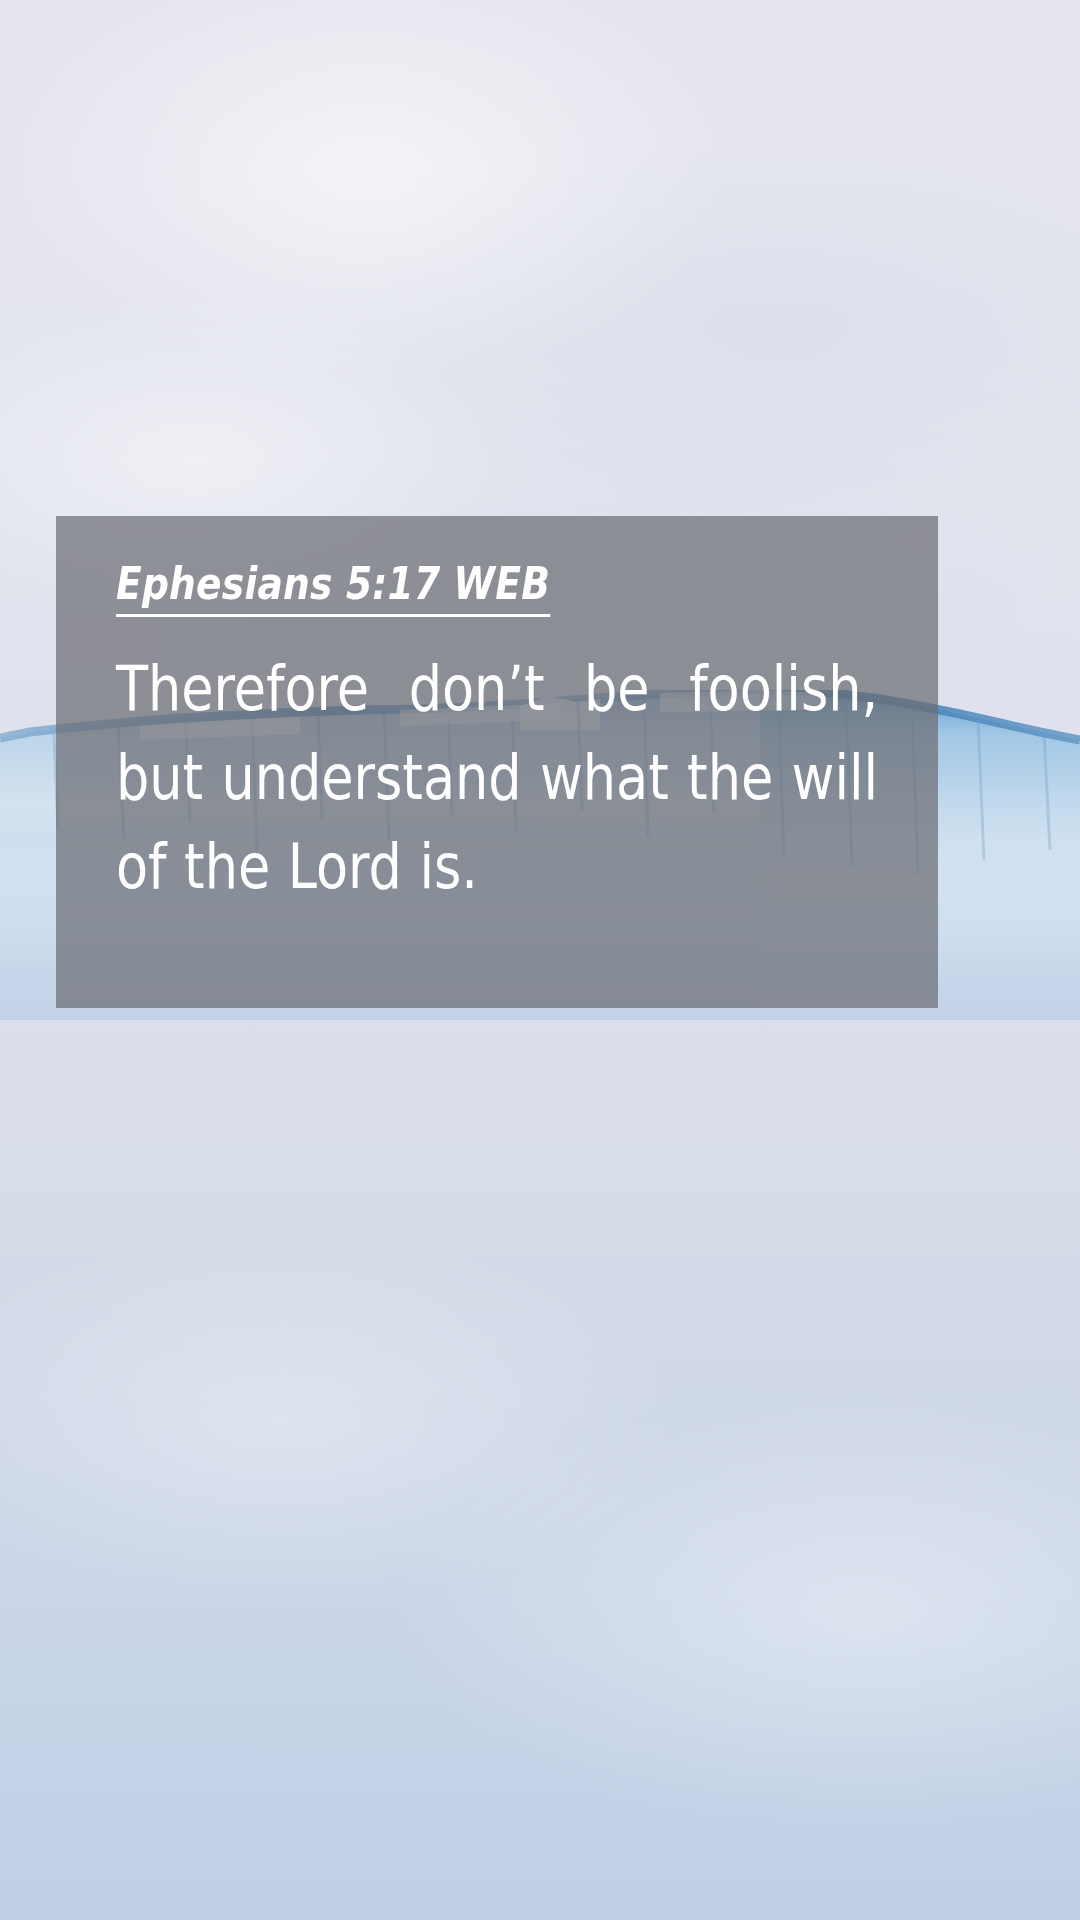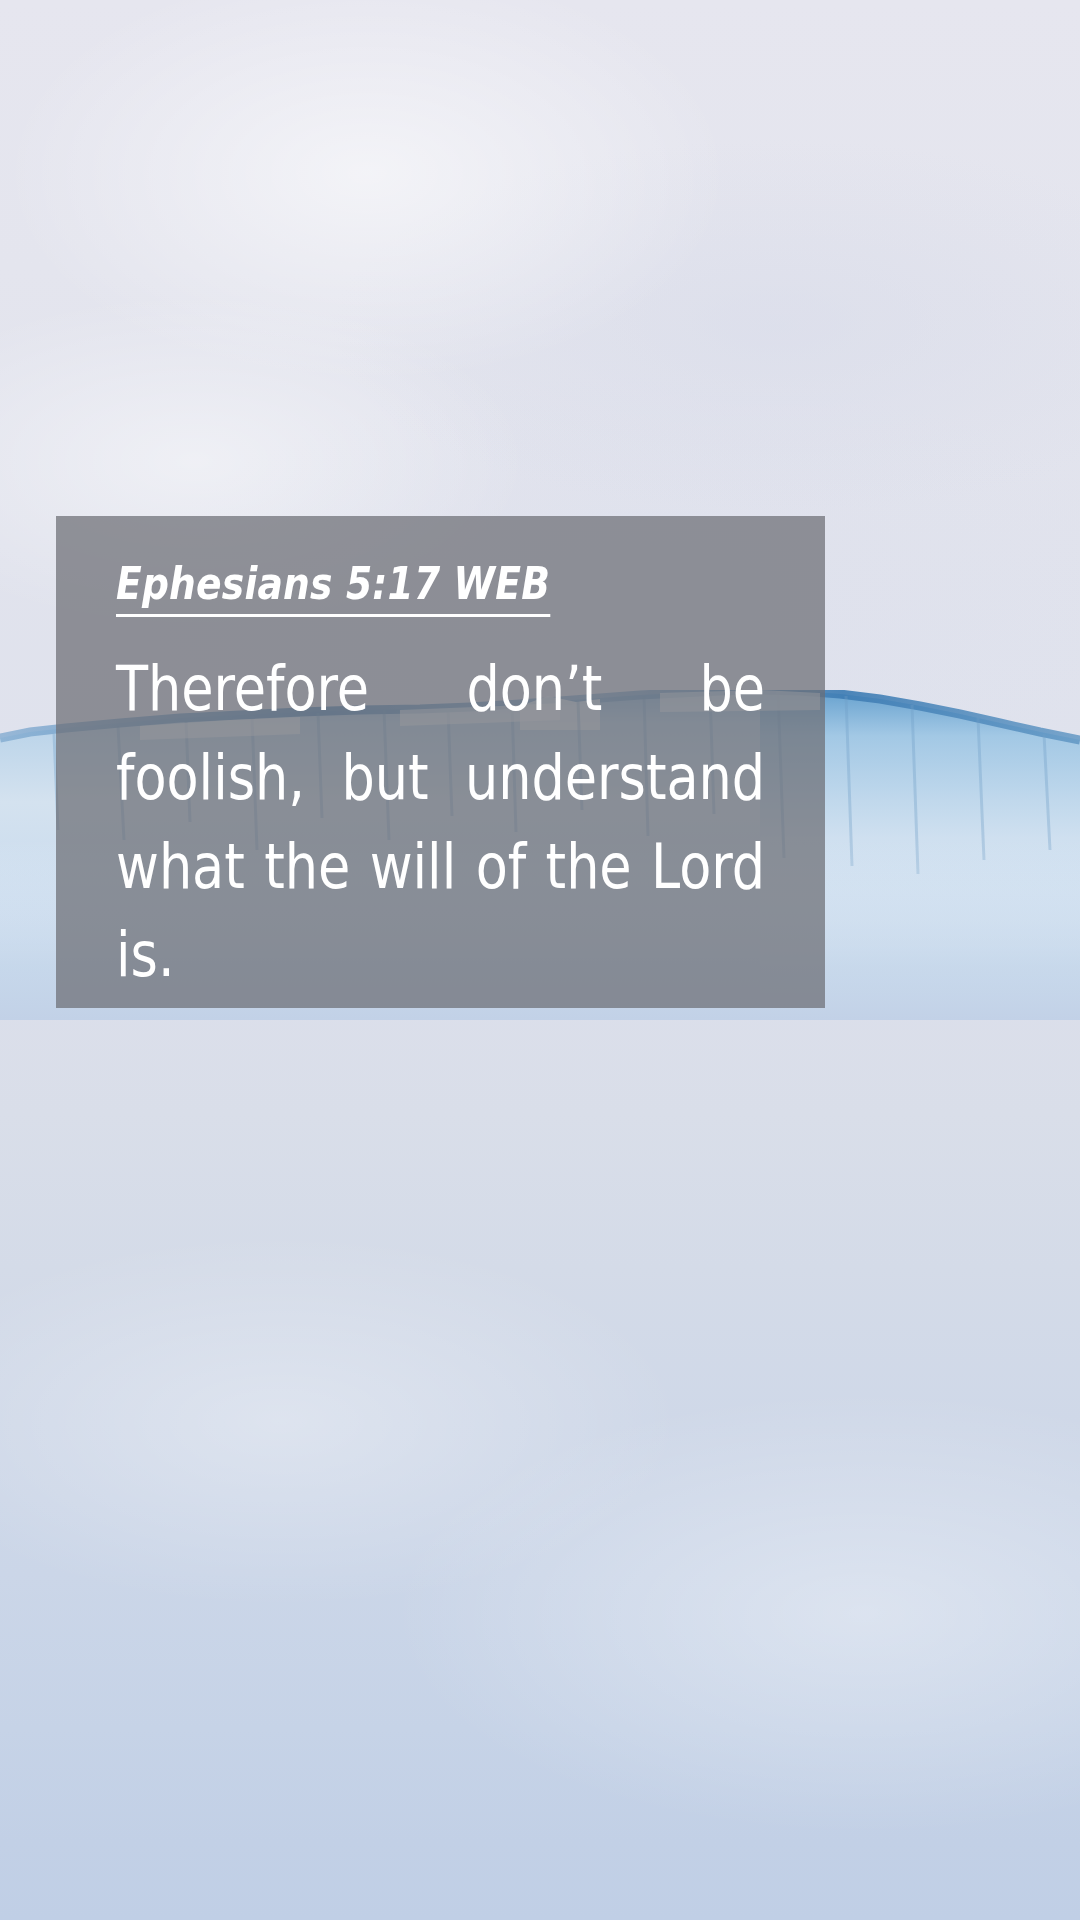--- a/index.html
+++ b/index.html
@@ -46,21 +46,21 @@
     position:absolute;left:0;right:0;
     top:690px;height:330px;
     overflow:hidden;
   }
   #glacier svg{display:block;width:1080px;height:330px;}
 
   
   #verse-panel{
     position:absolute;
     left:56px;top:516px;
-    width:769px;height:492px;
+    width:882px;height:492px;
     background:rgba(108,109,116,.72);
     box-sizing:border-box;
     padding:44px 60px 0 60px;
   }
 
   #verse-reference{
     display:inline-block;
     color:#ffffff;
     font-size:45px;
     font-weight:700;

